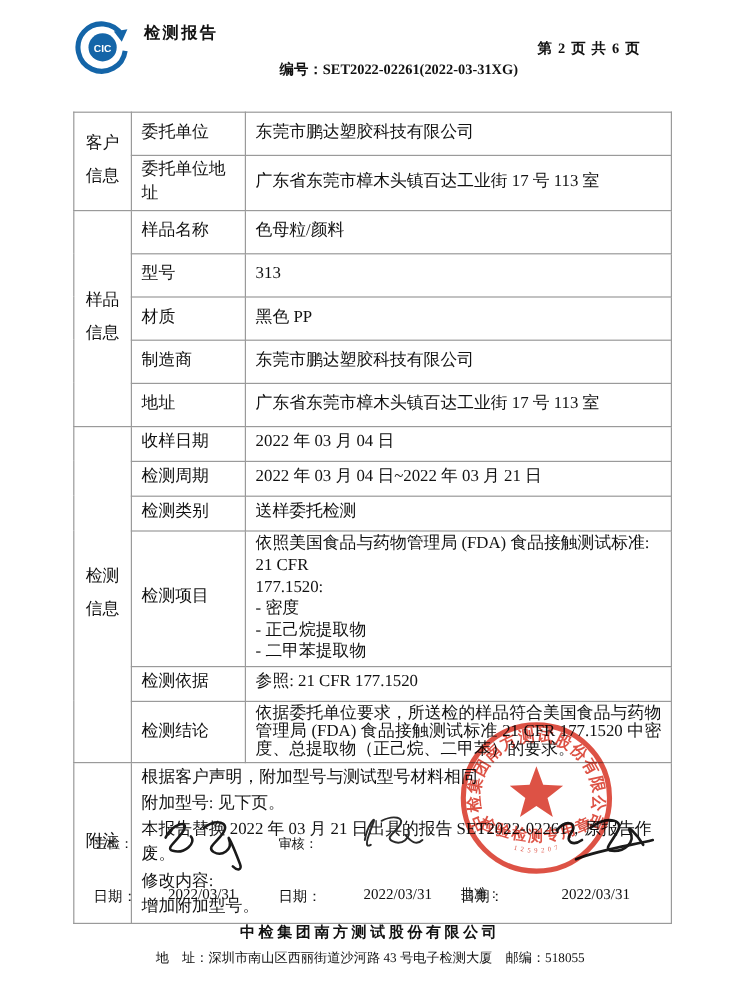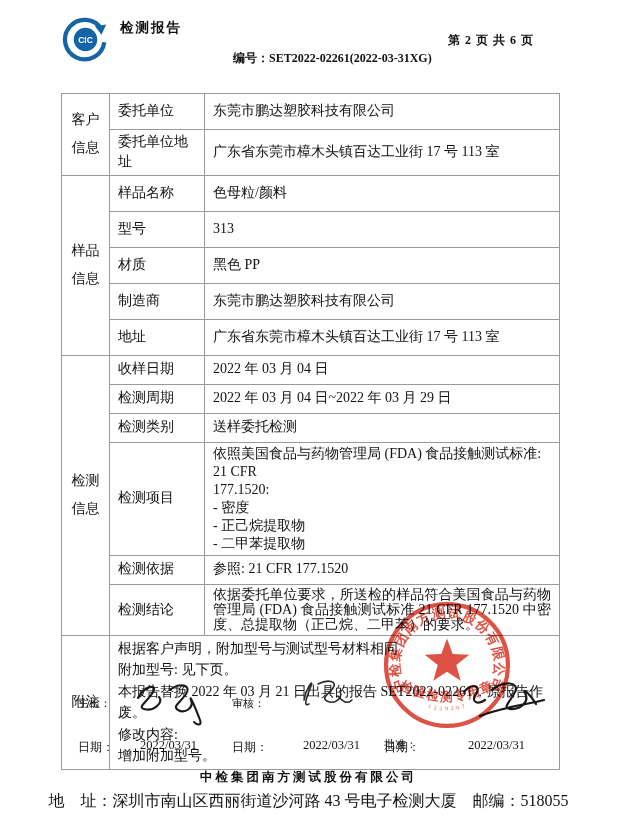--- a/index.html
+++ b/index.html
@@ -30,21 +30,21 @@
   td.notes{white-space:pre-line; line-height:21.5px; padding-top:4px; padding-bottom:4px; vertical-align:top;}
   
   .sig-label{position:absolute; font-size:11px;}
   .sig-svg{position:absolute;}
   .date-label{position:absolute; font-size:12px;}
   .date-val{position:absolute; font-size:12.5px;}
   
   .stamp{position:absolute; left:381px; top:599px; width:132px; height:132px; opacity:0.88; mix-blend-mode:multiply; pointer-events:none;}
   
   .ft-company{position:absolute; left:0; top:769px; width:100%; text-align:center; font-size:12.5px; font-weight:bold; letter-spacing:3px;}
-  .ft-line1{position:absolute; left:0; top:791px; width:100%; text-align:center; font-size:16px;}
+  .ft-line1{position:absolute; left:0; top:791px; width:100%; text-align:center; font-size:11px;}
   .ft-line2{position:absolute; left:0; top:807px; width:100%; text-align:center; font-size:11px;}
   .ft-url{color:#0000cc; text-decoration:underline; font-family:"Liberation Mono","DejaVu Sans Mono",monospace; font-size:10.5px;}
 </style>
 </head>
 <body>
 
 <div class="page">
 
   <svg class="hdr-logo" viewBox="0 0 50 50">
     <path d="M42,14 A21,21 0 1 0 45,28" fill="none" stroke="#1465a8" stroke-width="4.5"></path>
@@ -99,21 +99,21 @@
     </tr>
 
     <tr class="h26">
       <td class="sec" rowspan="6">检测
 信息</td>
       <td class="fld">收样日期</td>
       <td class="val">2022 年 03 月 04 日</td>
     </tr>
     <tr class="h26">
       <td class="fld">检测周期</td>
-      <td class="val">2022 年 03 月 04 日~2022 年 03 月 29 日</td>
+      <td class="val">2022 年 03 月 04 日~2022 年 03 月 21 日</td>
     </tr>
     <tr class="h26">
       <td class="fld">检测类别</td>
       <td class="val">送样委托检测</td>
     </tr>
     <tr>
       <td class="fld">检测项目</td>
       <td class="val ml" style="height:85px;">依照美国食品与药物管理局 (FDA) 食品接触测试标准: 21 CFR
 177.1520:
 -  密度

